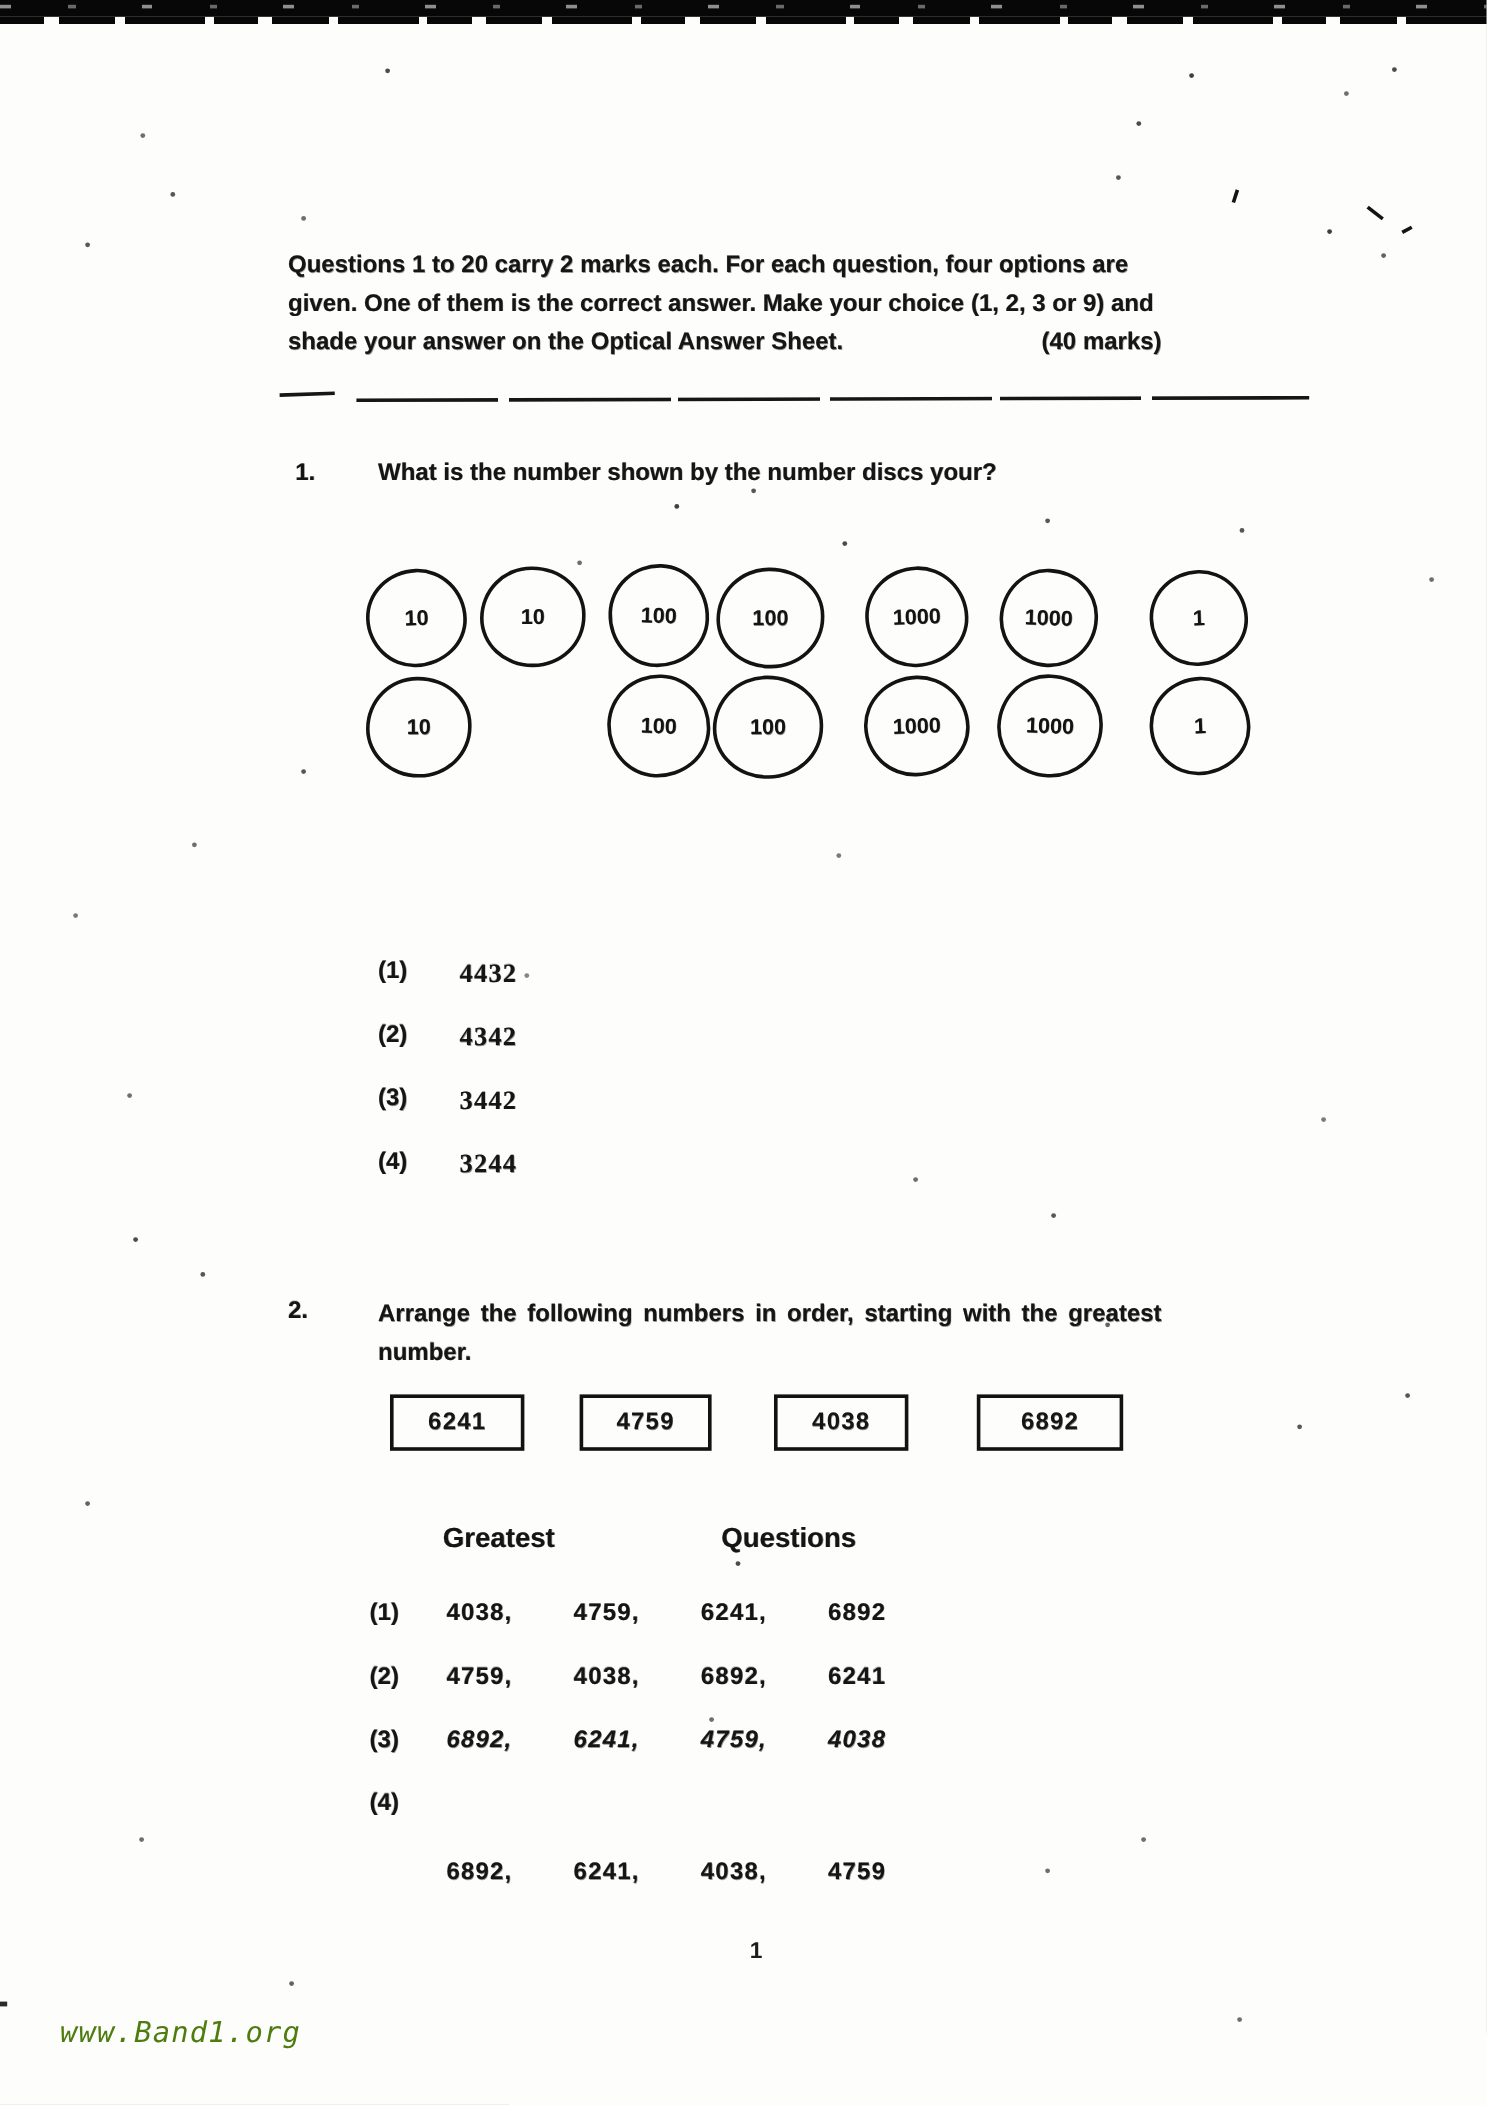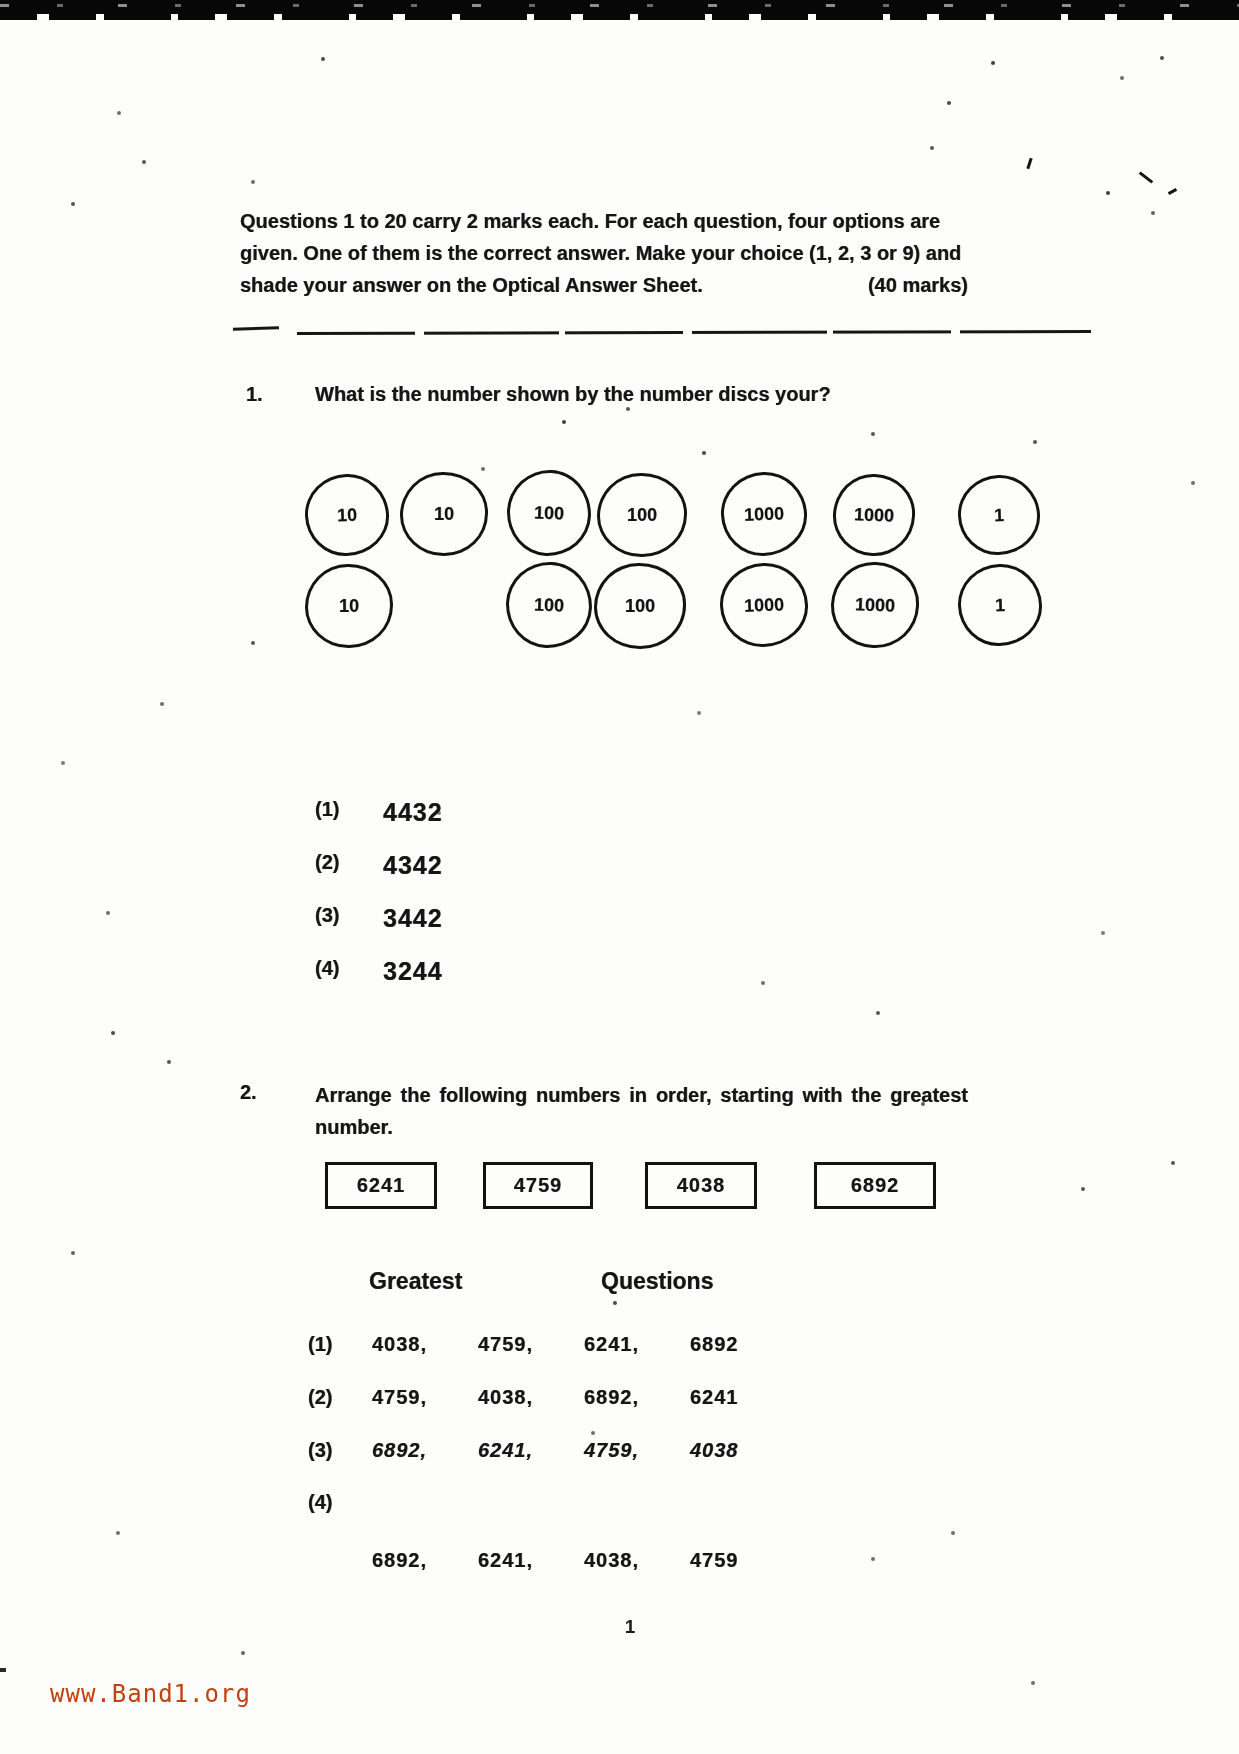--- a/index.html
+++ b/index.html
@@ -70,39 +70,39 @@
   .disc {
     position:absolute; display:flex; align-items:center; justify-content:center;
     border:3px solid #131313; border-radius:49% 51% 50% 50% / 52% 48% 51% 49%;
     font-size:18px; font-weight:bold; color:#131313; box-sizing:border-box;
     text-shadow:0.4px 0.3px 0 rgba(25,25,25,.5);
   }
   .disc:nth-child(odd)  { border-radius:51% 49% 52% 48% / 49% 52% 48% 51%; transform:rotate(-2deg); }
   .disc:nth-child(3n)   { transform:rotate(2deg); }
 
   .opt-label { font-size:20px; }
-  .opt-value { font-size:25px; letter-spacing:1px; }
+  .opt-value { font-size:22px; letter-spacing:1px;font-family:Liberation Serif, serif; }
 
   .q2-num { left:240px; top:1081px; }
   .q2-text { left:315px; top:1079px; width:653px; font-size:20px; line-height:32px; text-align:justify; }
 
   .num-box {
     position:absolute; top:1162px; height:47px; box-sizing:border-box;
     border:3px solid #121212; display:flex; align-items:center; justify-content:center;
     font-size:20px; font-weight:bold; letter-spacing:1px;
     text-shadow:0.4px 0.3px 0 rgba(25,25,25,.5);
   }
   .col-header { font-size:23px; text-decoration-thickness:2px; text-underline-offset:4px; }
 
   .q2-vals span { display:inline-block; width:106px; font-size:20px; letter-spacing:1px; }
 
   .page-number { left:612px; top:1616px; width:36px; text-align:center; font-size:19px; font-weight:bold; color:#1c1c1c; }
   .footer-url {
     left:50px; top:1680px; font-family:"DejaVu Sans Mono", monospace;
-    font-size:24px; color:#c2410c; letter-spacing:1px;
+    font-size:24px; color:#4d7c0f; letter-spacing:1px;font-style:italic;
   }
 </style>
 </head>
 <body>
 
 <div class="page">
 
   <div class="top-bar"></div>
   <div class="speckles"></div>
   <div class="abs corner-mark-a"></div>

